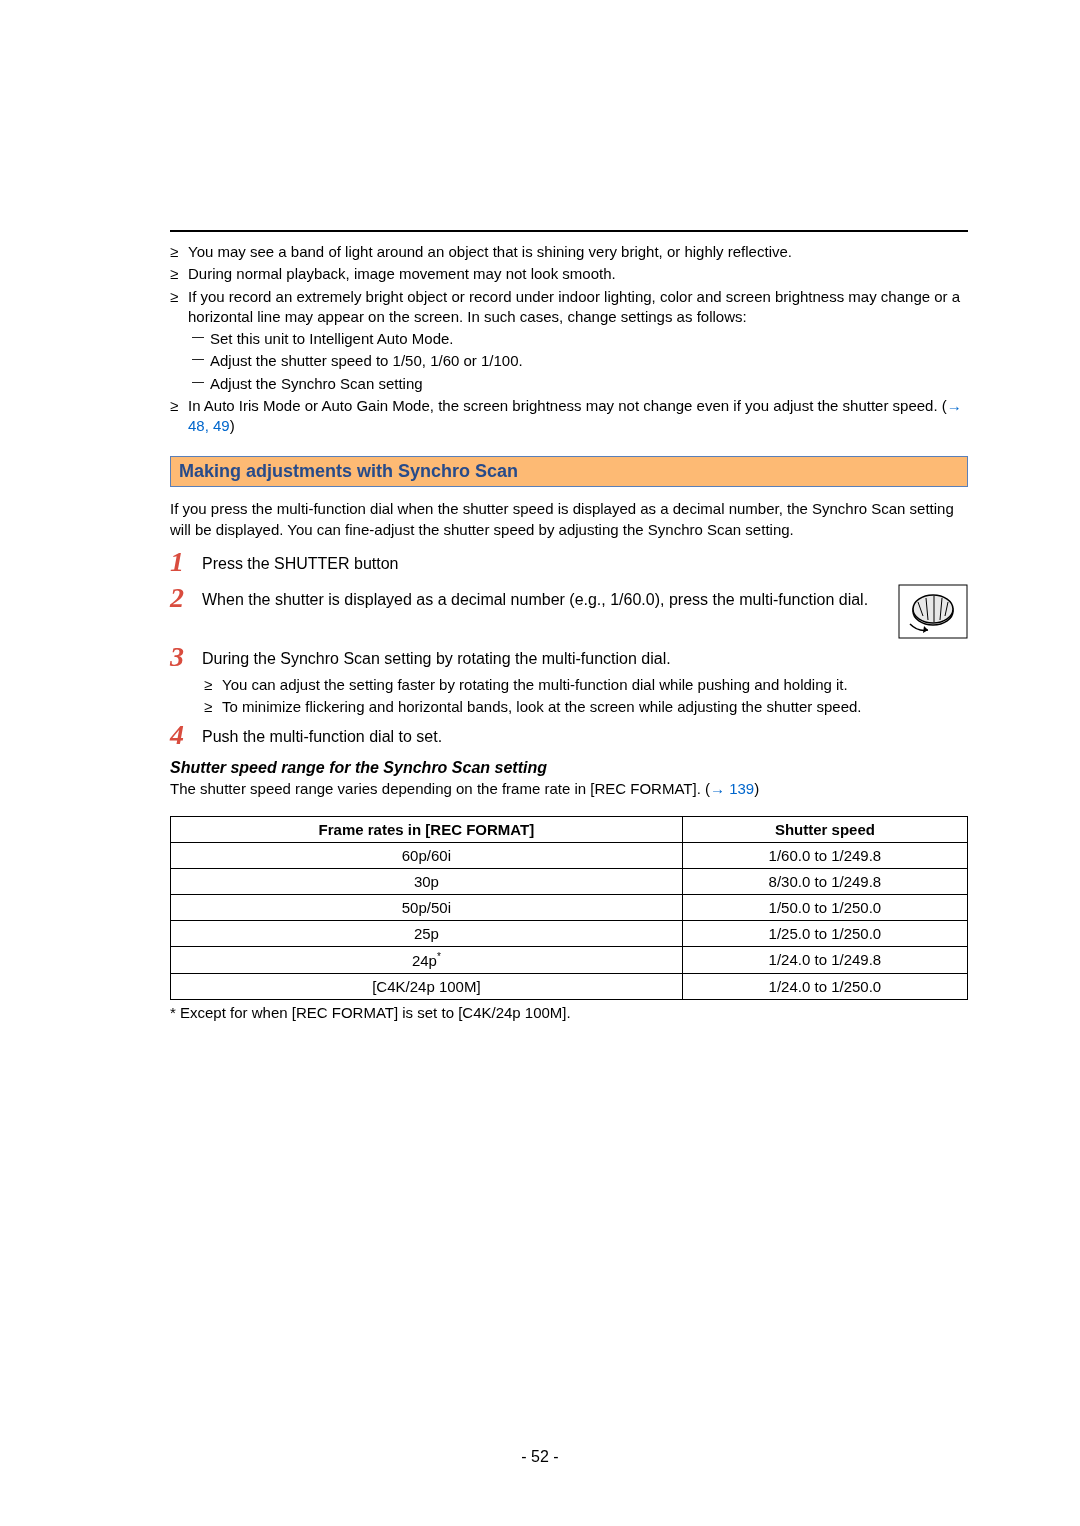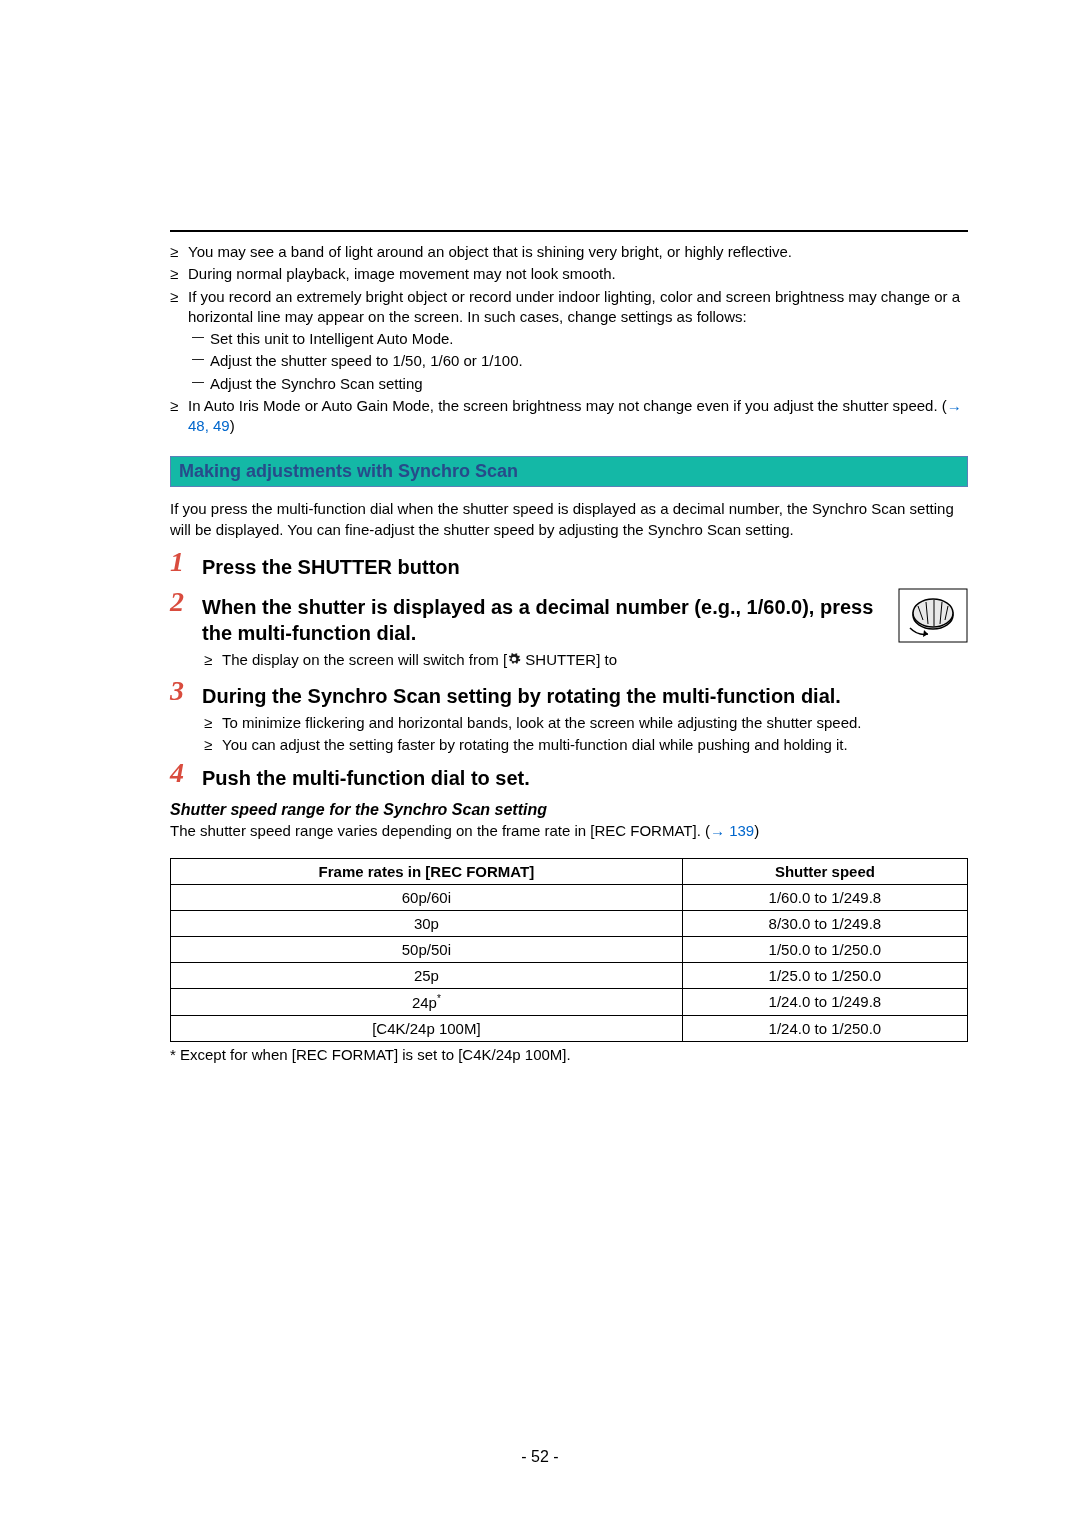--- a/index.html
+++ b/index.html
@@ -50,21 +50,21 @@
     top: 0;
     font-size: 12px;
   }
   .link {
     color: #0066cc;
   }
   .link-ref {
     color: #0066cc;
   }
   .section-heading {
-    background: #14b8a6;
+    background: #fdba74;
     border: 1px solid #5a7fb8;
     padding: 4px 8px;
     font-size: 18px;
     font-weight: bold;
     color: #274b8a;
     margin-bottom: 12px;
   }
   .para {
     font-size: 15px;
     line-height: 1.35;
@@ -79,22 +79,22 @@
   .step-num {
     font-size: 28px;
     font-weight: bold;
     font-style: italic;
     color: #d94c3e;
     font-family: "Times New Roman", serif;
     min-width: 22px;
     line-height: 1;
   }
   .step-text {
-    font-size: 20px;
-    font-weight: bold;
+    font-size: 16px;
+    font-weight: normal;
     line-height: 1.3;
     padding-top: 6px;
     flex: 1;
   }
   .step-sub {
     font-size: 15px;
     line-height: 1.35;
     padding-left: 34px;
     margin: 2px 0;
   }
@@ -181,27 +181,20 @@
   <div class="step-row">
     <div class="step-num">1</div>
     <div class="step-text">Press the SHUTTER button</div>
   </div>
 
   <div class="step2-wrap">
     <div style="flex:1;">
       <div class="step-row">
         <div class="step-num">2</div>
         <div class="step-text">When the shutter is displayed as a decimal number (e.g., 1/60.0), press the multi-function dial.</div>
-      </div>
-      <div class="step-sub">
-        <div class="bullet">
-          <span>The display on the screen will switch from [</span><span class="gear-icon"><svg width="14" height="14" viewBox="0 0 24 24">
-                <path fill="#000" d="M12 8a4 4 0 100 8 4 4 0 000-8zm9 4l2 1-1 3-2-1a8 8 0 01-2 2l1 2-3 1-1-2h-3l-1 2-3-1 1-2a8 8 0 01-2-2l-2 1-1-3 2-1v-3L3 9l1-3 2 1a8 8 0 012-2L7 3l3-1 1 2h3l1-2 3 1-1 2a8 8 0 012 2l2-1 1 3-2 1v3z" opacity="0.9"></path>
-              </svg></span><span> SHUTTER] to</span>
-        </div>
       </div>
     </div>
     <svg class="dial-svg" width="70" height="55" viewBox="0 0 70 55">
       <rect x="1" y="1" width="68" height="53" fill="none" stroke="#000" stroke-width="1"></rect>
       <ellipse cx="35" cy="27" rx="20" ry="14" fill="none" stroke="#000" stroke-width="1.5"></ellipse>
       <ellipse cx="35" cy="25" rx="20" ry="14" fill="#e8e8e8" stroke="#000" stroke-width="1.5"></ellipse>
       <line x1="20" y1="18" x2="25" y2="32" stroke="#000"></line>
       <line x1="28" y1="14" x2="30" y2="36" stroke="#000"></line>
       <line x1="36" y1="12" x2="36" y2="38" stroke="#000"></line>
       <line x1="44" y1="14" x2="42" y2="36" stroke="#000"></line>
@@ -209,24 +202,24 @@
       <path d="M 12 40 Q 20 48 30 46" fill="none" stroke="#000" stroke-width="1.5"></path>
       <polygon points="30,46 26,42 25,49" fill="#000"></polygon>
     </svg>
   </div>
 
   <div class="step-row">
     <div class="step-num">3</div>
     <div class="step-text">During the Synchro Scan setting by rotating the multi-function dial.</div>
   </div>
   <div class="step-sub">
+    <div class="bullet">You can adjust the setting faster by rotating the multi-function dial while pushing and holding it.</div>
+  </div>
+  <div class="step-sub">
     <div class="bullet">To minimize flickering and horizontal bands, look at the screen while adjusting the shutter speed.</div>
-  </div>
-  <div class="step-sub">
-    <div class="bullet">You can adjust the setting faster by rotating the multi-function dial while pushing and holding it.</div>
   </div>
 
   <div class="step-row">
     <div class="step-num">4</div>
     <div class="step-text">Push the multi-function dial to set.</div>
   </div>
 
   <div class="subheading-italic">Shutter speed range for the Synchro Scan setting</div>
   <div class="para">
     <span>The shutter speed range varies depending on the frame rate in [REC FORMAT]. (</span><span class="link">→ </span><span class="link-ref">139</span><span>)</span>

